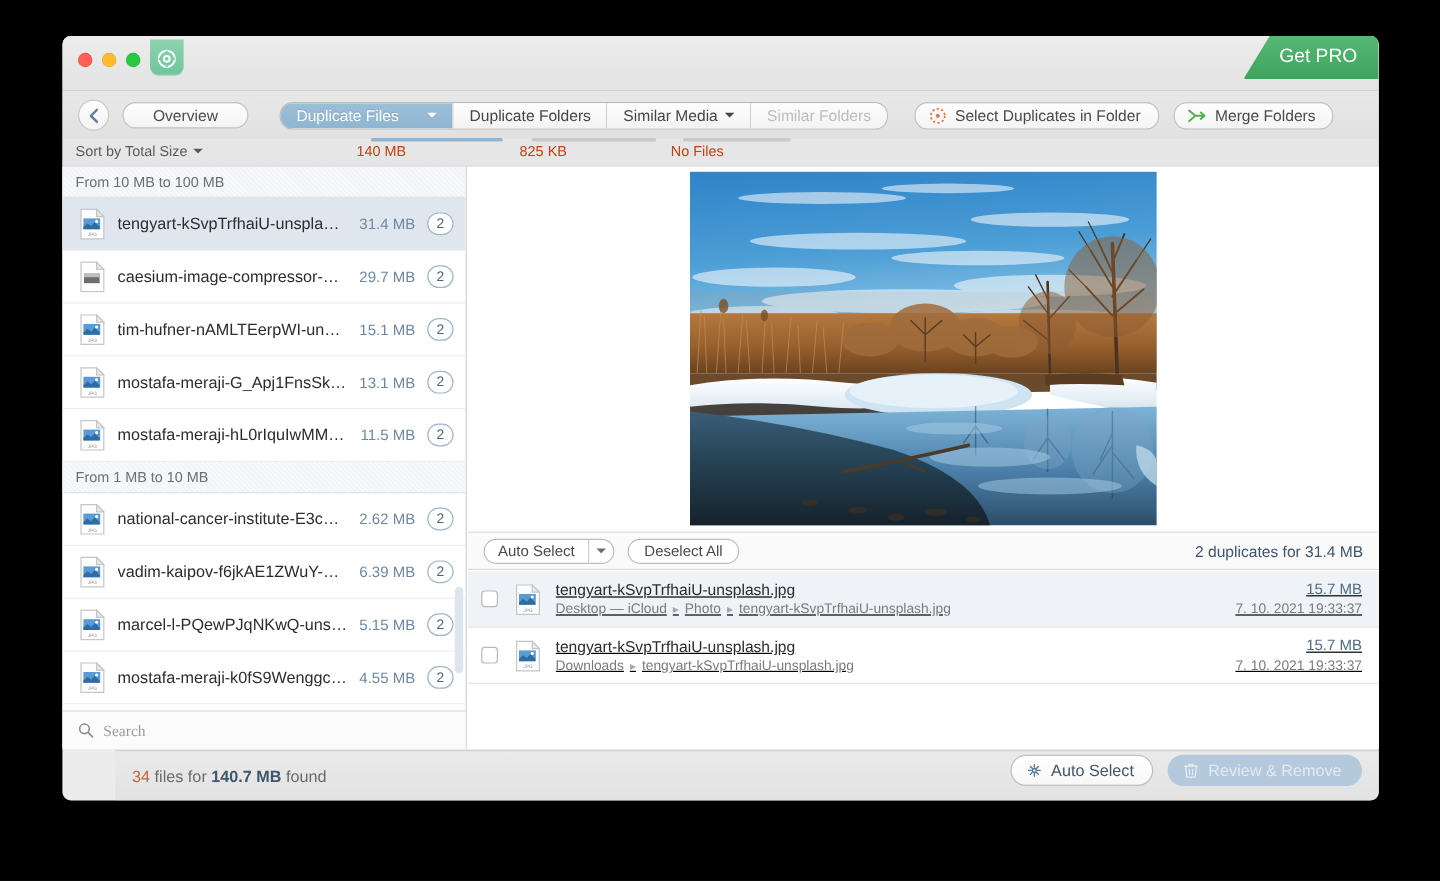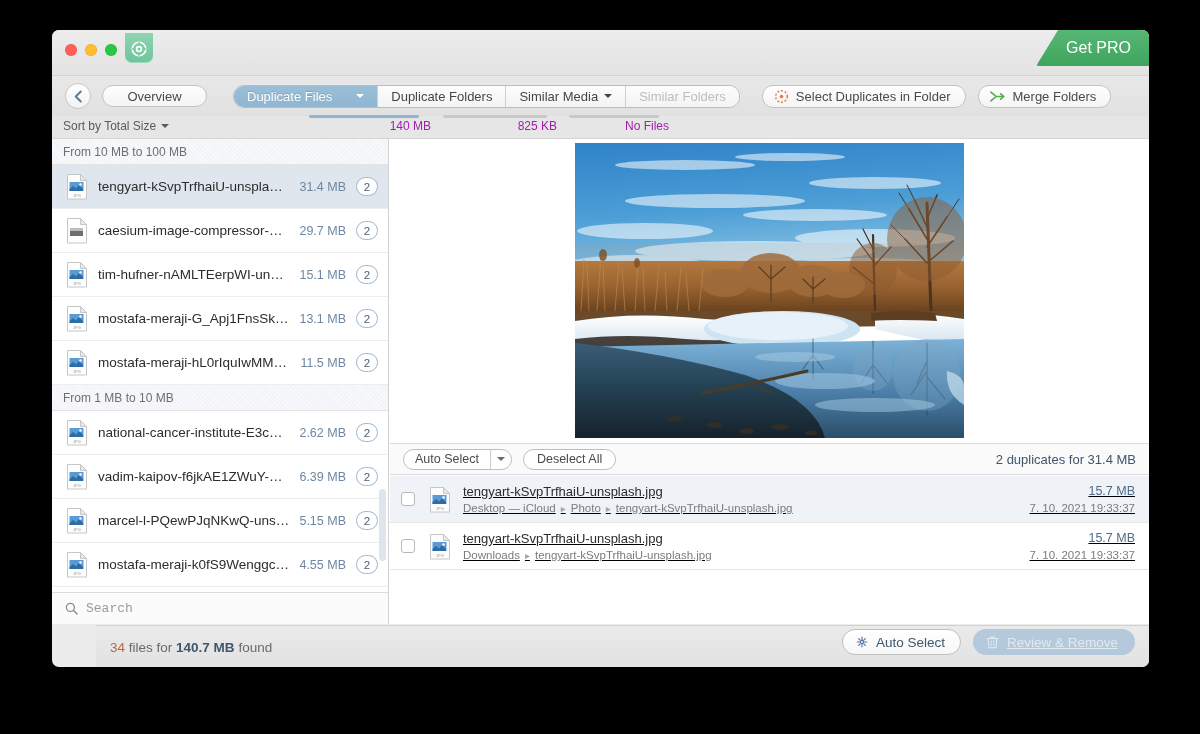--- a/index.html
+++ b/index.html
@@ -126,22 +126,22 @@
     border-bottom: 1px solid #d6d5d5;
   }
   #sortby {
     position: absolute; left: 11px; top: 3px;
     font-size: 12px; color: #5a5a5a;
     display: flex; align-items: center; gap: 5px;
     cursor: pointer;
   }
   .sizecell {
     position: absolute; top: 3px;
-    font-size: 12px; color: #a21caf;
-    text-align: right;
+    font-size: 12px; color: #c2410c;
+    text-align: left;
   }
   .sizebar {
     position: absolute; top: -4px;
     height: 3px; border-radius: 2px;
     background: #c9c9c9;
   }
   .sizebar.active { background: #8fb5d1; }
 
   
   #body { position: relative; height: 485px; background: #fff; }
@@ -191,21 +191,21 @@
   #searchbar {
     position: absolute; left: 0; right: 0; bottom: 0; height: 32px;
     background: #fbfbfb;
     border-top: 1px solid #dcdcdc;
     display: flex; align-items: center; gap: 8px;
     padding-left: 13px;
   }
   #search-input {
     border: none; outline: none; background: transparent;
     font-size: 13px; color: #2b2b2b; width: 240px;
-    font-family: Liberation Mono, monospace;
+    font-family: Liberation Serif, serif;
   }
   #search-input::placeholder { color: #9b9b9b; }
 
   
   #right { position: absolute; left: 338px; right: 0; top: 0; bottom: 0; background: #fff; }
   #preview {
     position: absolute; left: 0; right: 0; top: 0; height: 303px;
     display: flex; align-items: center; justify-content: center;
     background: #fff;
   }
@@ -276,21 +276,21 @@
   #bottom-auto {
     height: 26px; padding: 0 15px 0 12px; border-radius: 13px;
     border: 1px solid #c0c0c0; background: linear-gradient(#ffffff,#f7f7f7);
     display: flex; align-items: center; gap: 7px;
     font-size: 13.5px; color: #3f566d; cursor: pointer;
   }
   #bottom-review {
     height: 26px; padding: 0 17px 0 13px; border-radius: 13px;
     background: #b4c9db;
     display: flex; align-items: center; gap: 8px;
-    font-size: 13.5px; color: #e2eaf1; cursor: default; text-decoration: underline;
+    font-size: 13.5px; color: #e2eaf1; cursor: default;
   }
   .no-sel { user-select: none; }
 </style>
 </head>
 <body class="no-sel">
 
 <div id="window">
 
   <div id="titlebar">
     <div class="traffic">

